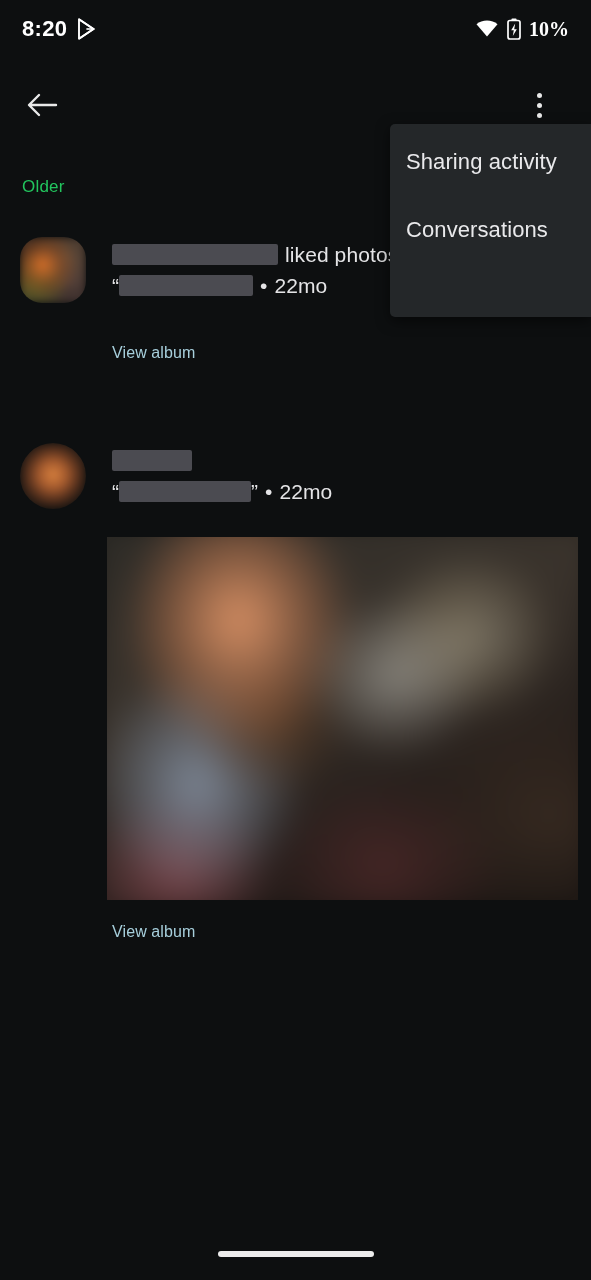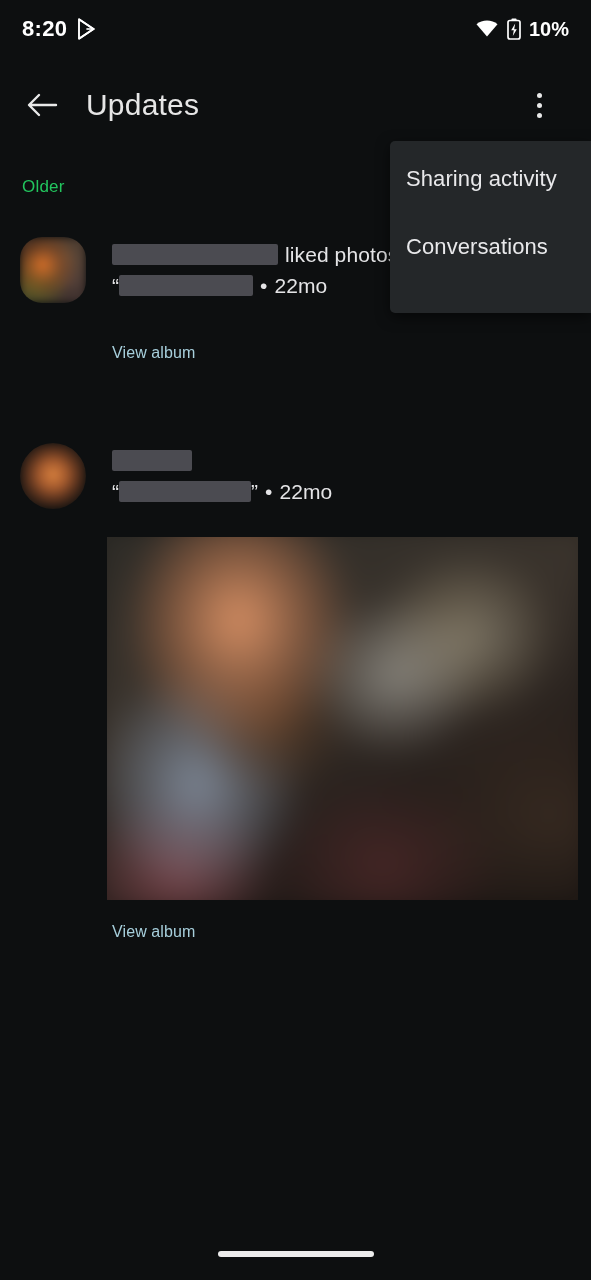--- a/index.html
+++ b/index.html
@@ -12,21 +12,21 @@
   body { position:relative; }
 
   
   .statusbar{
     position:absolute; top:0; left:0; width:591px; height:58px;
     display:flex; align-items:center; justify-content:space-between;
     padding:11px 22px; color:#ffffff;
   }
   .sb-left{ display:flex; align-items:center; gap:10px; }
   .sb-time{ font-size:22px; font-weight:700; letter-spacing:.3px; }
-  .sb-right{ display:flex; align-items:center; gap:8px; }
+  .sb-right{ display:flex; align-items:center; gap:8px;font-family:Liberation Serif, serif; }
   .sb-pct{ font-size:20px; font-weight:700; }
   .ico{ display:inline-flex; align-items:center; justify-content:center; }
 
   
   .appbar{
     position:absolute; top:72px; left:0; width:591px; height:66px;
     display:flex; align-items:center;
   }
   .back-btn{ width:52px; height:52px; margin-left:16px;
              display:flex; align-items:center; justify-content:center; cursor:pointer; }
@@ -110,21 +110,21 @@
       radial-gradient(ellipse 70px 70px at 77% 30%, rgba(52,52,56,.85) 0%, rgba(0,0,0,0) 70%),
       radial-gradient(ellipse 140px 110px at 18% 88%, rgba(150,78,86,.7) 0%, rgba(0,0,0,0) 74%),
       radial-gradient(ellipse 160px 120px at 58% 86%, rgba(86,44,44,.7) 0%, rgba(0,0,0,0) 76%),
       radial-gradient(ellipse 180px 150px at 90% 74%, rgba(58,44,34,.85) 0%, rgba(0,0,0,0) 80%),
       linear-gradient(160deg,#2b2a26 0%,#3a332c 38%,#231c19 70%,#15110f 100%);
     filter:blur(16px);
   }
 
   
   .menu{
-    position:absolute; left:390px; top:141px; width:201px; height:172px;
+    position:absolute; left:390px; top:124px; width:201px; height:193px;
     background:#242729; border-radius:5px 0 0 5px;
     box-shadow:0 4px 14px rgba(0,0,0,.55);
     padding-top:4px;
   }
   .menu-item{
     height:68px; display:flex; align-items:center; padding-left:16px;
     color:#e9e9eb; font-size:22px; letter-spacing:.1px; cursor:pointer; white-space:nowrap;
   }
 
   
@@ -165,21 +165,20 @@
 </div>
 
 <div class="appbar">
   <div class="back-btn">
     <span class="ico">
       <svg width="32" height="26" viewBox="0 0 32 26">
         <path d="M30 13 H3.5 M13 3 L3 13 L13 23" fill="none" stroke="#e9e9e9" stroke-width="2.4" stroke-linecap="round" stroke-linejoin="round"></path>
       </svg>
     </span>
   </div>
-  <div class="app-title">Updates</div>
   <div class="overflow-btn">
     <span class="dot"></span>
     <span class="dot"></span>
     <span class="dot"></span>
   </div>
 </div>
 
 <div class="section-label">Older</div>
 
 <div class="update-item" id="item-1">

